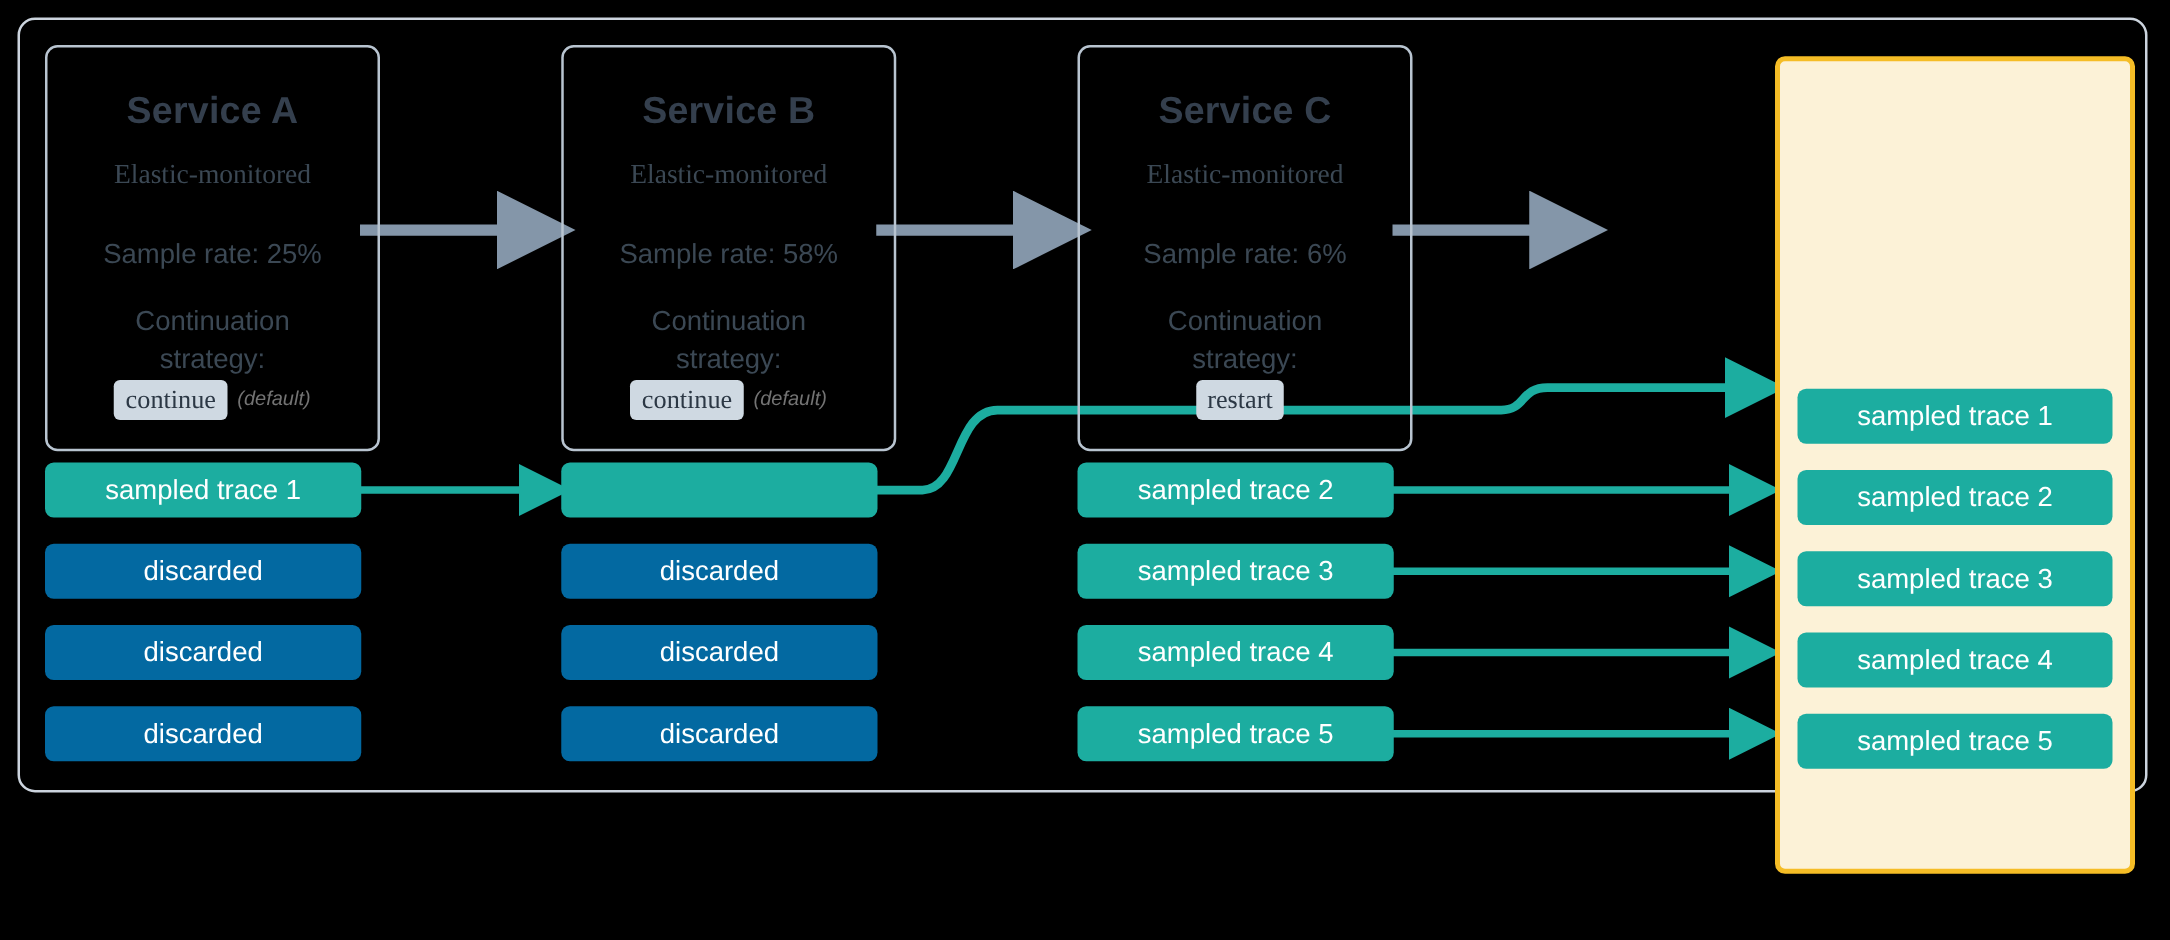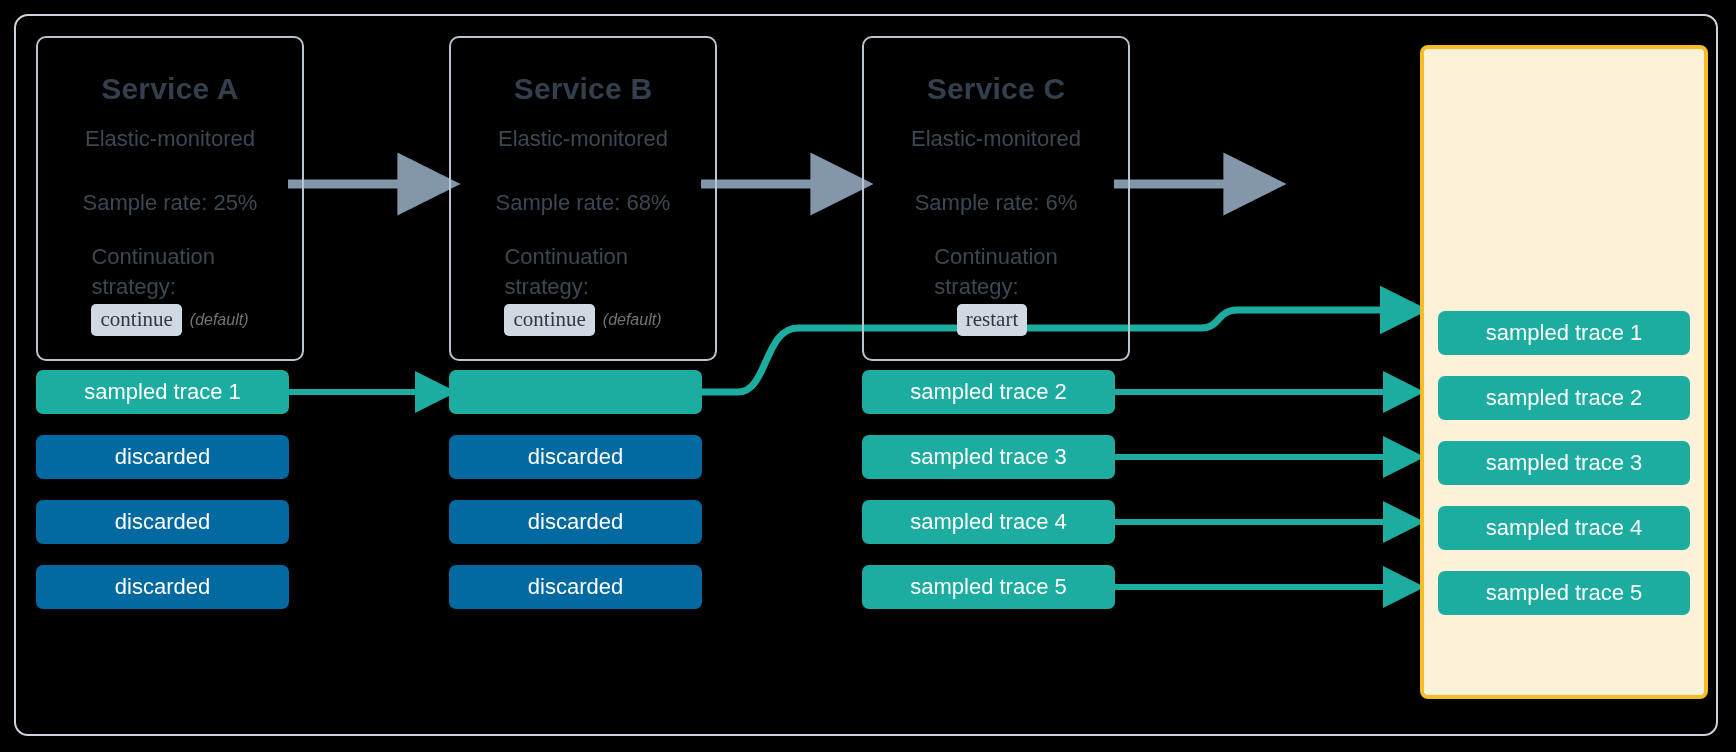--- a/index.html
+++ b/index.html
@@ -4,21 +4,21 @@
 <style>
   html,body{margin:0;padding:0;background:#000;}
   body{
     width:1736px;height:752px;
     font-family:"Liberation Sans", sans-serif;
     -webkit-font-smoothing:antialiased;
     overflow:hidden;
   }
   #canvas{
     position:absolute;left:14px;top:14px;
-    width:1704px;height:722px;
+    width:1704px;height:620px;
     box-sizing:border-box;
     border:2px solid #ccd4de;
     border-radius:14px;
     background:#000;
   }
   .abs{position:absolute;box-sizing:border-box;}
 
   
   .service-card{
     border:2px solid #b8c4d0;
@@ -26,23 +26,23 @@
     background:transparent;
     display:flex;flex-direction:column;align-items:center;
     padding-top:36px;
     width:268px;height:325px;
     top:20px;
   }
   .svc-title{
     font-size:30px;font-weight:bold;color:#343f4d;letter-spacing:.2px;
     line-height:1;margin-bottom:24px;
   }
-  .svc-sub{font-size:22px;color:#3b4854;line-height:1;margin-bottom:42px;}
+  .svc-sub{font-size:22px;color:#3b4854;line-height:1;margin-bottom:42px;font-family:Liberation Serif, serif;}
   .svc-rate{font-size:22px;color:#3b4854;line-height:1;margin-bottom:28px;}
-  .svc-strat{font-size:22px;color:#3b4854;line-height:1.35;text-align:left;}
+  .svc-strat{font-size:22px;color:#3b4854;line-height:1.35;text-align:center;}
   .strat-row{display:flex;align-items:center;justify-content:center;gap:8px;margin-top:3px;}
   .code{
     font-family:Liberation Serif, serif;
     font-size:21px;color:#2c3845;
     background:#cfd9e2;border-radius:5px;
     padding:3px 9px;line-height:1.2;
   }
   .default-note{font-size:16px;color:#737373;font-style:italic;}
 
   
@@ -113,21 +113,21 @@
       <div class="strat-row">
         <span class="code">continue</span>
         <span class="default-note">(default)</span>
       </div>
     </div>
   </div>
 
   <div class="abs service-card" style="left:433px;">
     <div class="svc-title">Service B</div>
     <div class="svc-sub">Elastic-monitored</div>
-    <div class="svc-rate">Sample rate: 68%</div>
+    <div class="svc-rate">Sample rate: 58%</div>
     <div class="svc-strat">
       <div>Continuation</div>
       <div>strategy:</div>
       <div class="strat-row">
         <span class="code">continue</span>
         <span class="default-note">(default)</span>
       </div>
     </div>
   </div>
 

